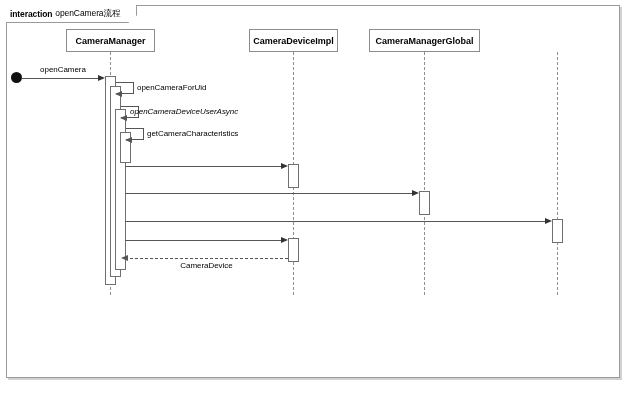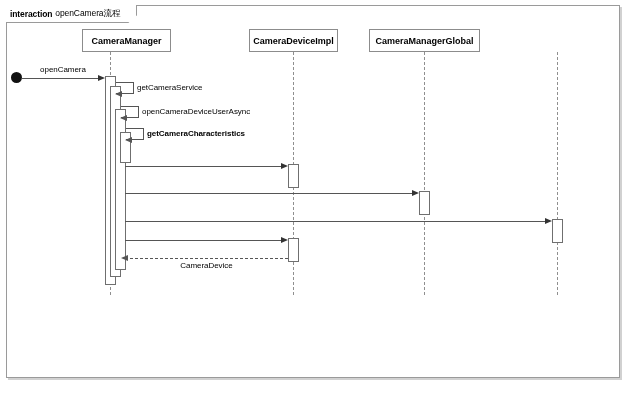--- a/index.html
+++ b/index.html
@@ -145,21 +145,21 @@
 <body>
 
 <div id="canvas">
 
   <div id="frame"></div>
   <div id="frame-tab">
     <span class="kw">interaction</span>
     <span class="nm">openCamera流程</span>
   </div>
 
-  <div class="participant" style="left:66px;  top:29px; width:89px;margin-left:16px;">CameraManager</div>
+  <div class="participant" style="left:66px;  top:29px; width:89px;">CameraManager</div>
   <div class="participant" style="left:369px; top:29px; width:111px;">CameraManagerGlobal</div>
   <div class="participant" style="left:249px; top:29px; width:89px;">CameraDeviceImpl</div>
 
   <div class="lifeline" style="left:110px; top:52px; height:243px;"></div>
   <div class="lifeline" style="left:293px; top:52px; height:243px;"></div>
   <div class="lifeline" style="left:424px; top:52px; height:243px;"></div>
   <div class="lifeline" style="left:557px; top:52px; height:243px;"></div>
 
   <div class="activation" style="left:105px; top:76px;  height:209px;"></div>
   <div class="activation" style="left:110px; top:86px;  height:191px;"></div>
@@ -173,29 +173,29 @@
 
   <div class="activation" style="left:552px; top:219px; height:24px;"></div>
 
   <div id="start-dot" style="left:11px; top:72px;"></div>
   <div class="msg-line" style="left:22px; top:78px; width:80px;"></div>
   <div class="arrowhead right" style="left:98px; top:74.5px;"></div>
   <div class="msg-label" style="left:24px; top:65px; width:78px;">openCamera</div>
 
   <div class="self-loop" style="left:116px; top:82px; width:18px; height:12px;"></div>
   <div class="arrowhead left open" style="left:115px; top:90.5px;"></div>
-  <div class="msg-label" style="left:137px; top:83px;">getCameraService</div>
+  <div class="msg-label" style="left:137px; top:83px;">openCameraForUid</div>
 
   <div class="self-loop" style="left:121px; top:106px; width:18px; height:12px;"></div>
   <div class="arrowhead left open" style="left:120px; top:114.5px;"></div>
-  <div class="msg-label" style="left:142px; top:107px;">openCameraDeviceUserAsync</div>
+  <div class="msg-label" style="left:130px; top:107px;font-style:italic;">openCameraDeviceUserAsync</div>
 
   <div class="self-loop" style="left:126px; top:128px; width:18px; height:12px;"></div>
   <div class="arrowhead left open" style="left:125px; top:136.5px;"></div>
-  <div class="msg-label" style="left:147px; top:129px;font-weight:bold;">getCameraCharacteristics</div>
+  <div class="msg-label" style="left:147px; top:129px;">getCameraCharacteristics</div>
 
   <div class="msg-line" style="left:125px; top:166px; width:158px;"></div>
   <div class="arrowhead right" style="left:281px; top:162.5px;"></div>
 
   <div class="msg-line" style="left:125px; top:193px; width:289px;"></div>
   <div class="arrowhead right" style="left:412px; top:189.5px;"></div>
 
   <div class="msg-line" style="left:125px; top:221px; width:422px;"></div>
   <div class="arrowhead right" style="left:545px; top:217.5px;"></div>
 

